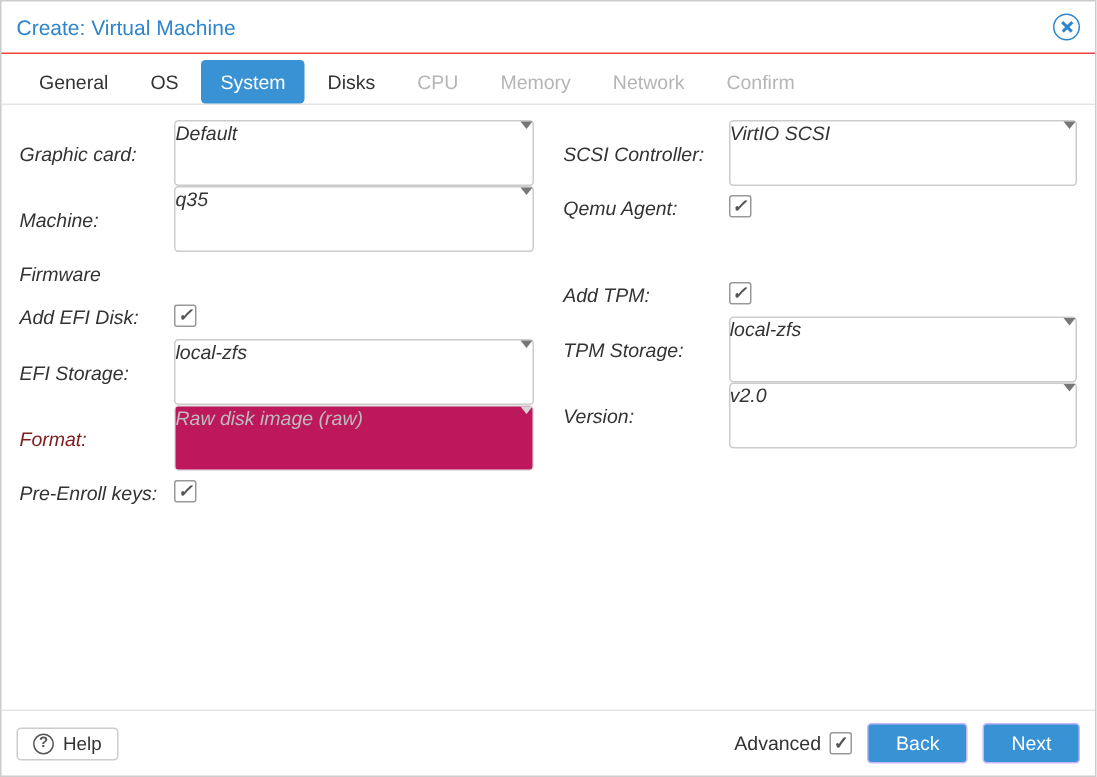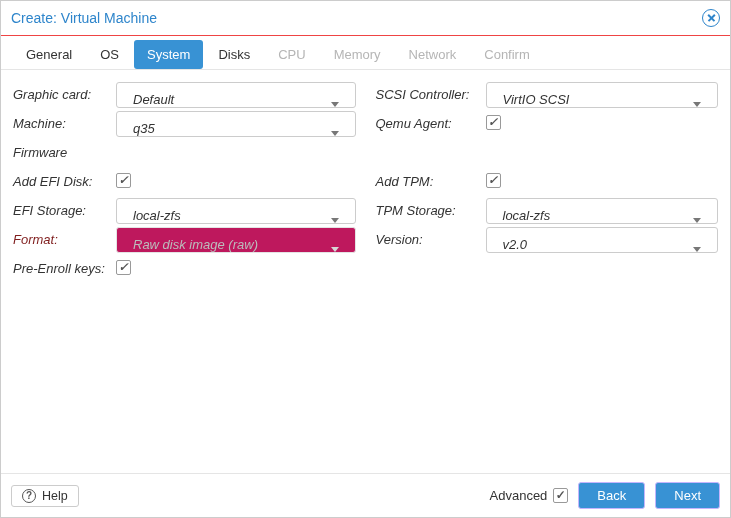--- a/index.html
+++ b/index.html
@@ -103,26 +103,26 @@
     color: #333;
   }
   .row-label.disabled {
     color: #7f1d1d;
   }
   .row-field {
     flex: 1;
   }
   .select-field {
     width: 100%;
-    height: 26px;
+    height: 44px;
     border: 1px solid #cccccc;
     border-radius: 3px;
     display: flex;
-    align-items: flex-end;
-    padding: 0 16px;
+    align-items: flex-start;
+    padding: 0 0;
     background: #fff;
     position: relative;
     cursor: pointer;
   }
   .select-field.disabled {
     background: #be185d;
     border-color: #e4e4e4;
     cursor: default;
   }
   .select-text {

